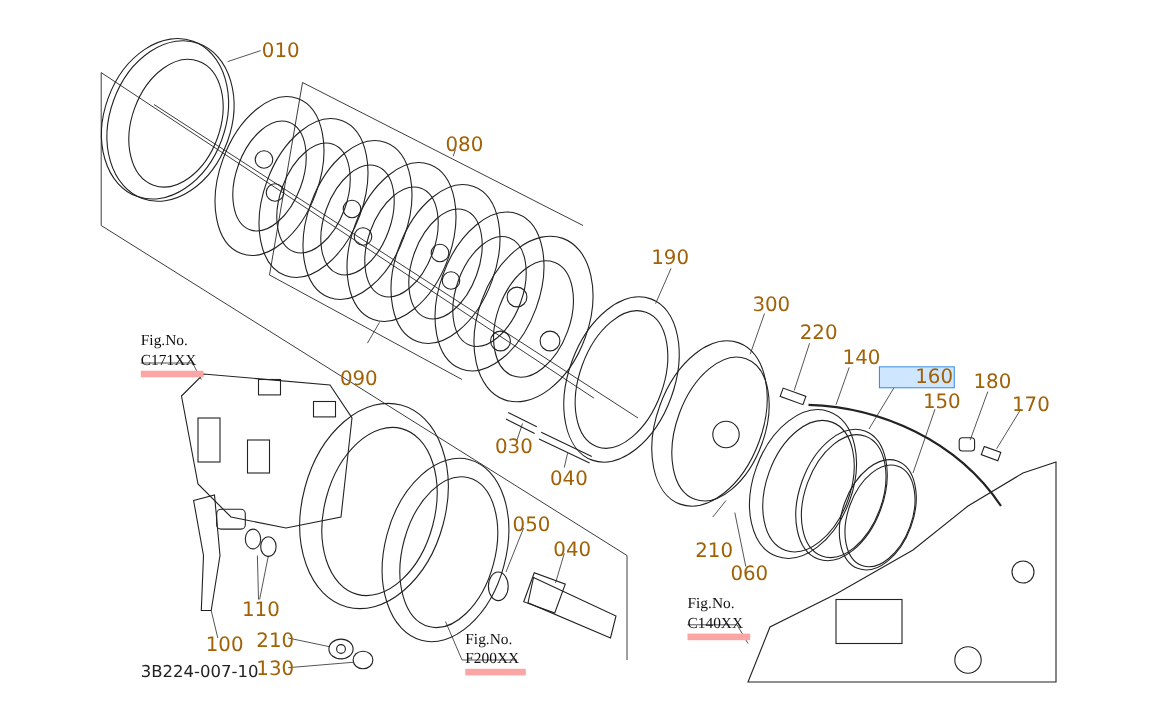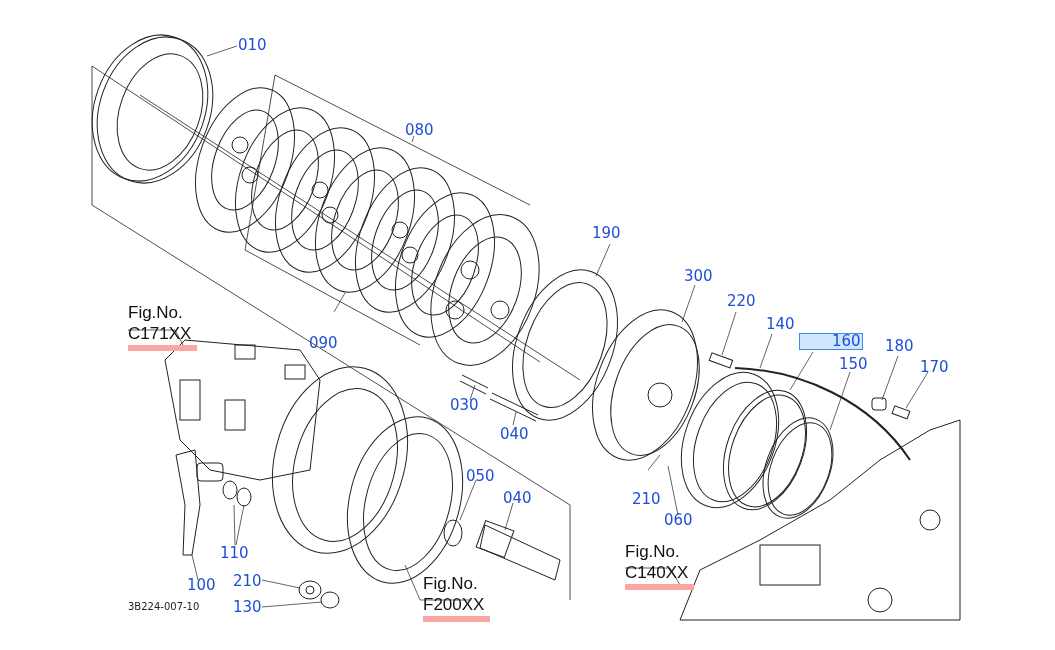--- a/index.html
+++ b/index.html
@@ -1,22 +1,22 @@
 <!DOCTYPE html>
 <html><head>
 <meta charset="utf-8">
 <style>
   html, body { margin: 0; padding: 0; background: #ffffff; }
   body { width: 1055px; height: 650px; position: relative; overflow: hidden; font-family: "Liberation Sans", sans-serif; }
   #diagram { position: absolute; left: 0; top: 0; width: 1055px; height: 650px; }
-  .lbl { position: absolute; font-family: "DejaVu Sans", sans-serif; font-size: 15px; color: #1d4ed8; white-space: nowrap; line-height: 1; }
+  .lbl { position: absolute; font-family: "DejaVu Sans", sans-serif; font-size: 18px; color: #a16207; white-space: nowrap; line-height: 1; }
   .lbl.hl { background: #cfe6ff; outline: 1px solid #3a8ee6; padding: 0 1px; }
-  .fig { position: absolute; font-family: Liberation Sans, sans-serif; font-size: 17px; color: #111; line-height: 1.25; white-space: nowrap; }
+  .fig { position: absolute; font-family: Liberation Serif, serif; font-size: 14px; color: #111; line-height: 1.25; white-space: nowrap; }
   .fig .num { border-bottom: 6px solid #fca5a5; padding-right: 6px; display: inline-block; }
-  .code { position: absolute; font-family: "DejaVu Sans", sans-serif; font-size: 10px; color: #222; text-align: center; }
+  .code { position: absolute; font-family: "DejaVu Sans", sans-serif; font-size: 15px; color: #222; text-align: center; }
 </style>
 </head>
 <body>
 
 <svg id="diagram" viewBox="0 0 1055 650" xmlns="http://www.w3.org/2000/svg" fill="none" stroke="#222" stroke-width="1">
 
   <g stroke-width="0.8">
     <line x1="92" y1="66" x2="540" y2="362"></line>
     <line x1="92" y1="66" x2="92" y2="205"></line>
     <line x1="92" y1="205" x2="570" y2="505"></line>

